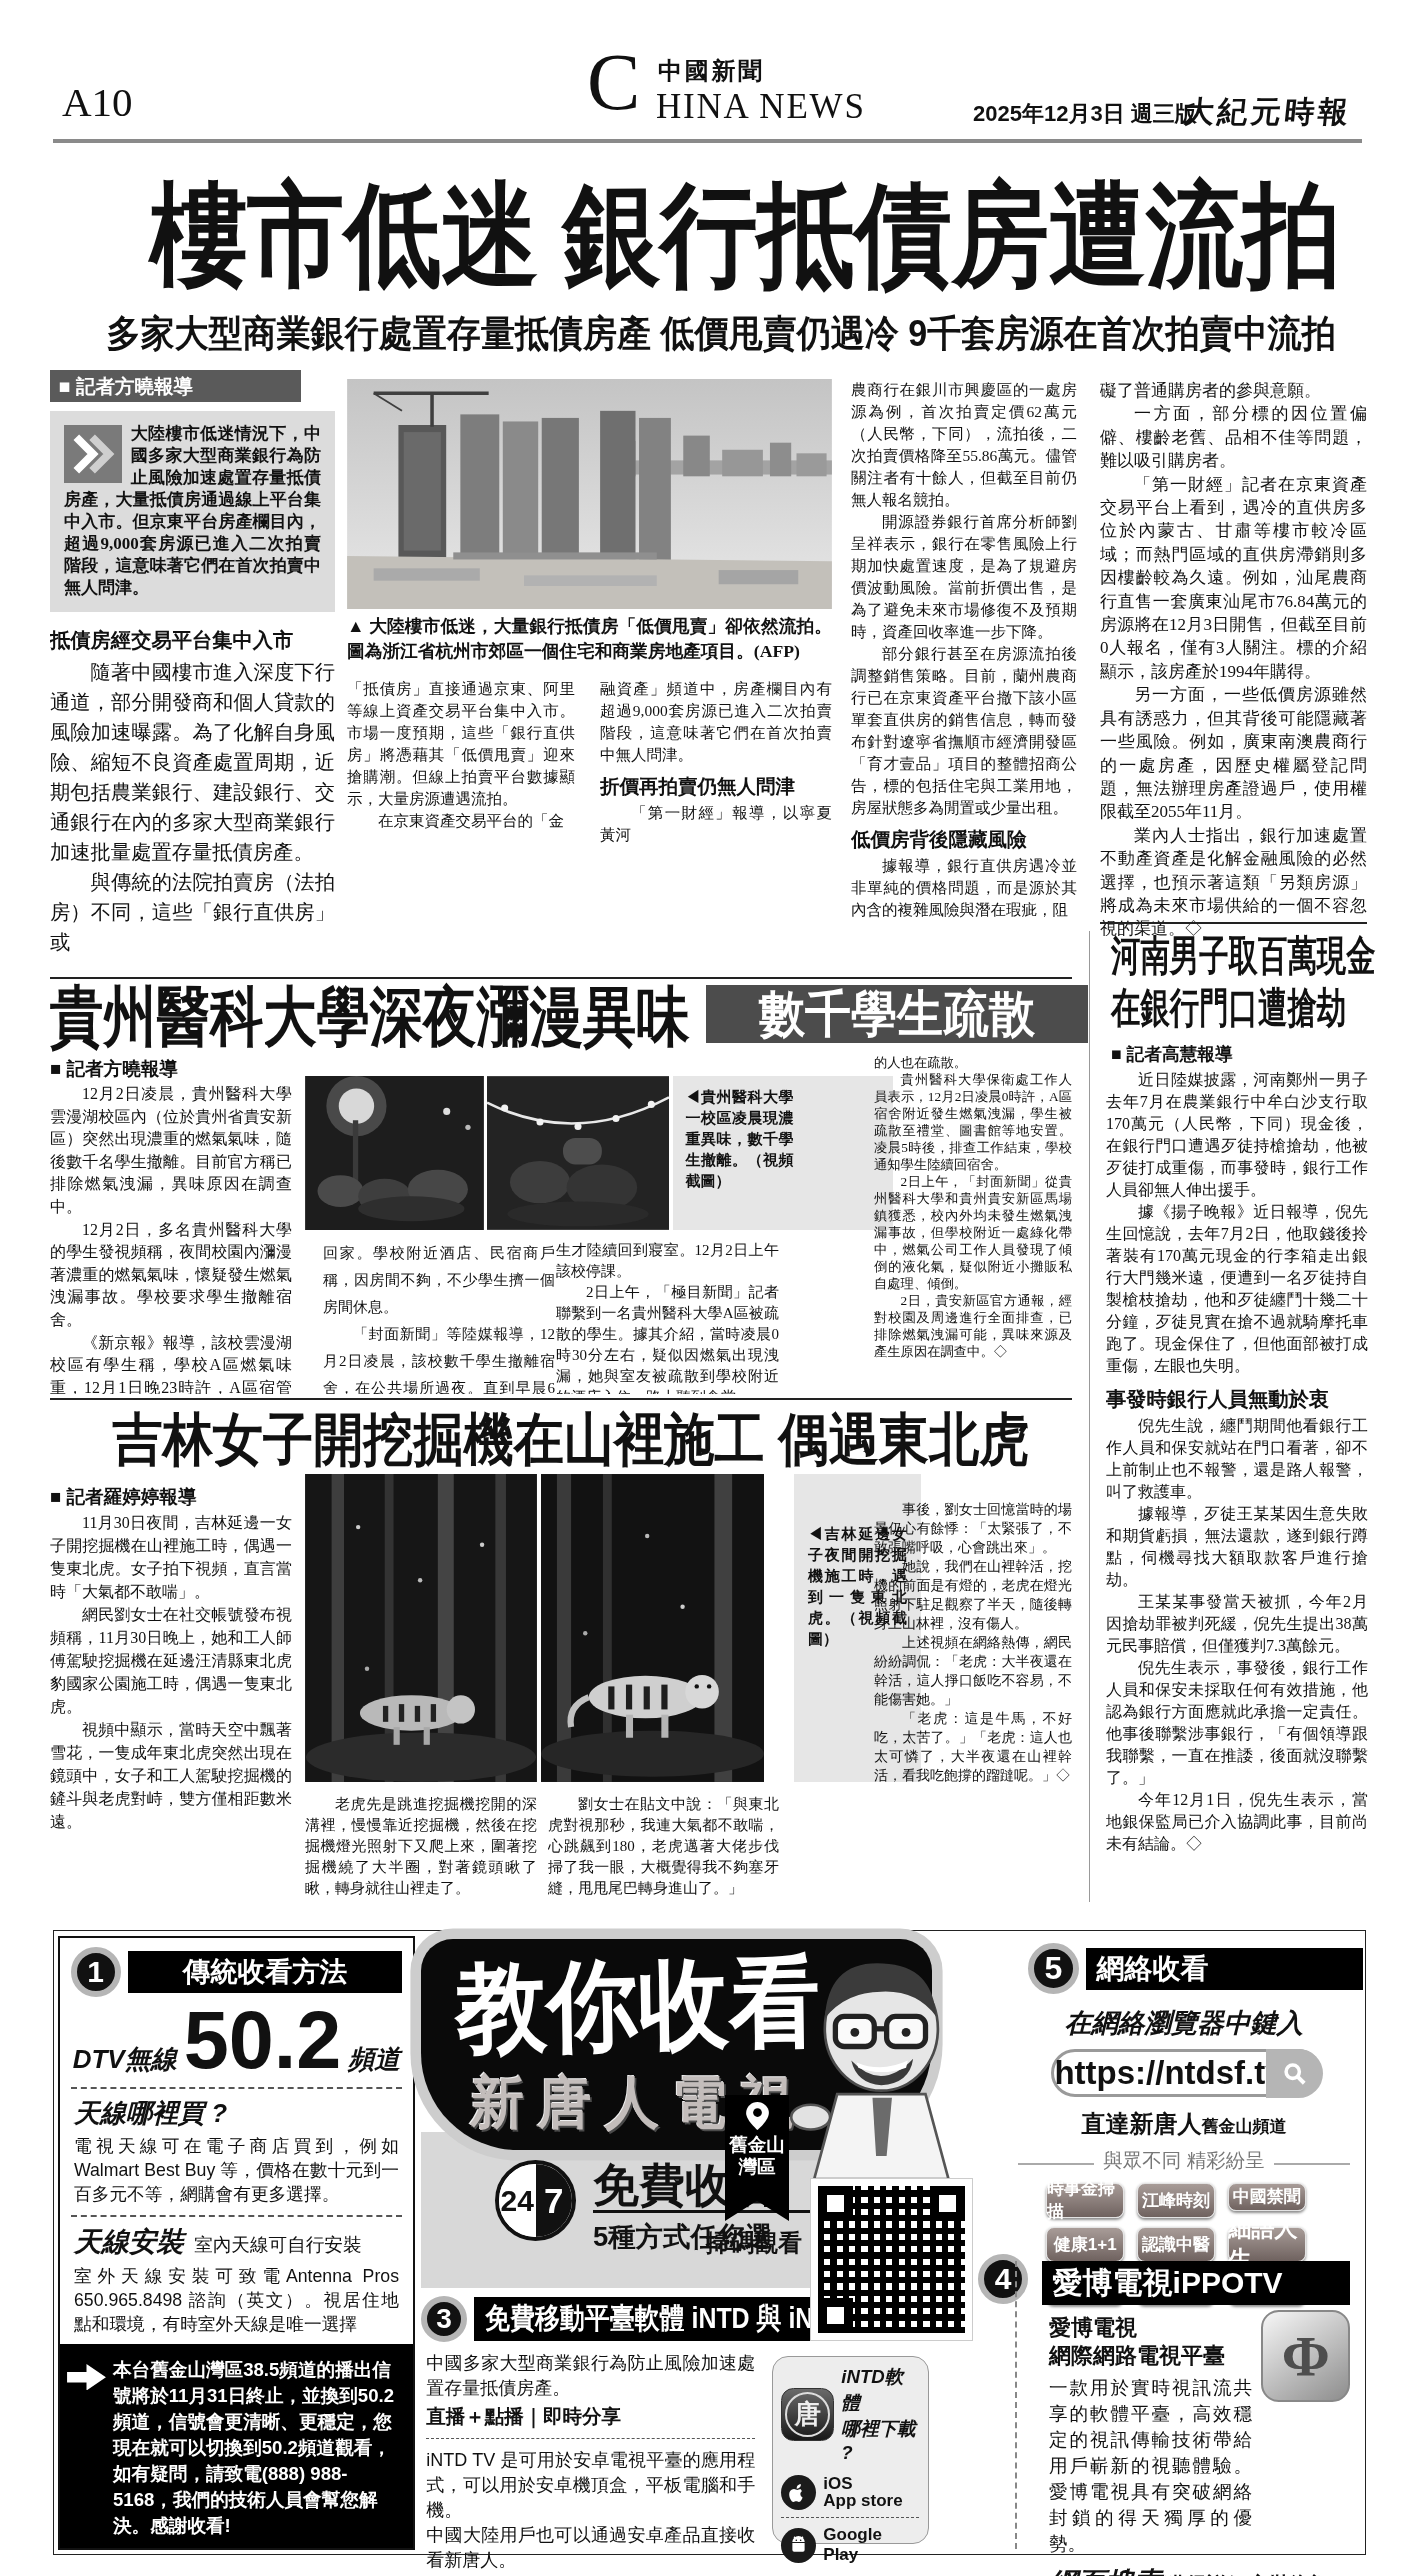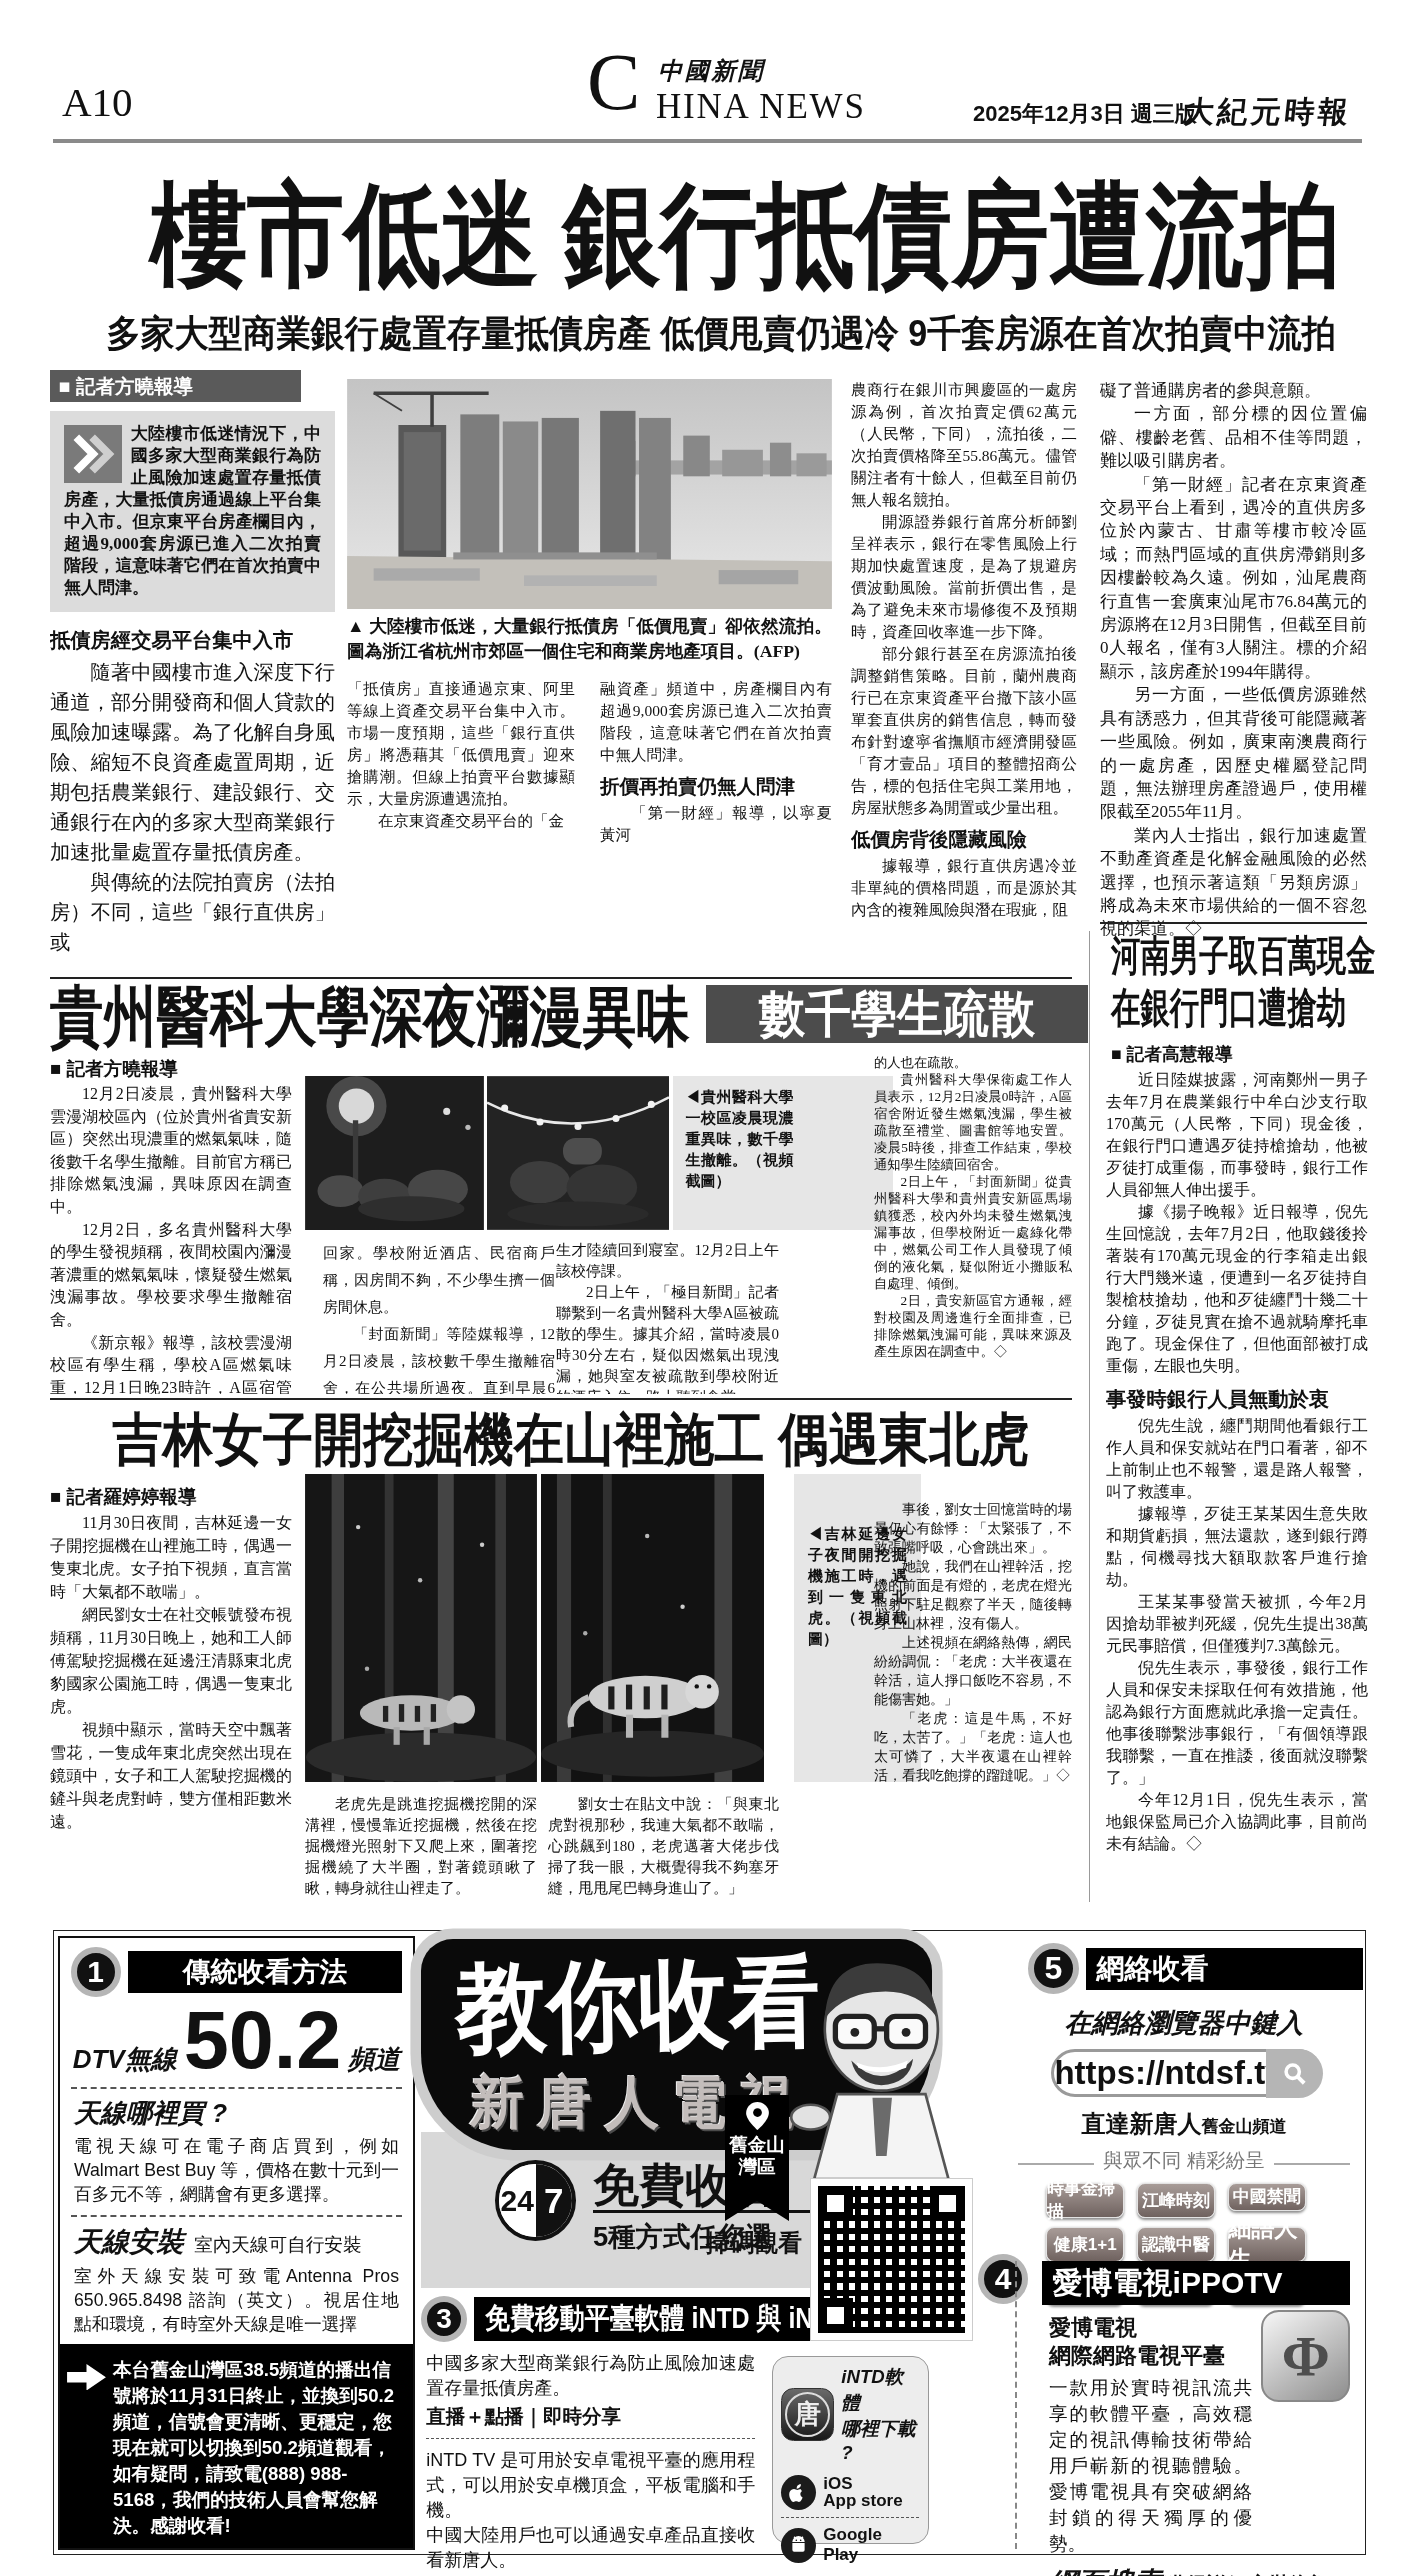--- a/index.html
+++ b/index.html
@@ -43,21 +43,21 @@
   .blob{background:#0a0a0a;border-radius:32px 32px 106px 97px;box-shadow:0 0 0 10.6px #cdcdcd;}
   .tagline-line{display:inline-block;width:76px;height:1.8px;background:#aaa;vertical-align:middle;margin:0 8.8px;}
 </style>
 </head>
 <body>
 
 <div class="page">
 
   <div class="abs ser" style="left:62px;top:78px;font-size:41px;">A10</div>
   <div class="abs ser bb" style="left:587px;top:42px;font-size:80px;line-height:80px;font-weight:normal;">C</div>
-  <div class="abs san b" style="left:658px;top:55px;font-size:24px;letter-spacing:2.7px;font-style:italic;">中國新聞</div>
+  <div class="abs san b" style="left:658px;top:55px;font-size:24px;letter-spacing:2.7px;">中國新聞</div>
   <div class="abs ser" style="left:656px;top:87px;font-size:35px;letter-spacing:1.8px;">HINA NEWS</div>
   <div class="abs san bb" style="left:973px;top:99px;font-size:22px;">2025年12月3日 週三版</div>
   <div class="abs ser bb" style="left:1184px;top:92px;font-size:30px;letter-spacing:3.5px;transform:skewX(-6deg);">大紀元時報</div>
   <div class="abs grayrule" style="left:53px;top:139px;width:1309px;height:3.5px;background:#8a8a8a;"></div>
 
   <div class="abs ctr nw" style="left:53px;top:175px;width:1309px;">
     <span class="cx ser bb" style="font-size:113px;line-height:122px;transform:scaleX(.86);">樓市低迷 銀行抵債房遭流拍</span>
   </div>
   <div class="abs ctr nw" style="left:53px;top:311px;width:1309px;">
     <span class="cx san bb" style="font-size:37px;line-height:46px;transform:scaleX(.92);">多家大型商業銀行處置存量抵債房產 低價甩賣仍遇冷 9千套房源在首次拍賣中流拍</span>

